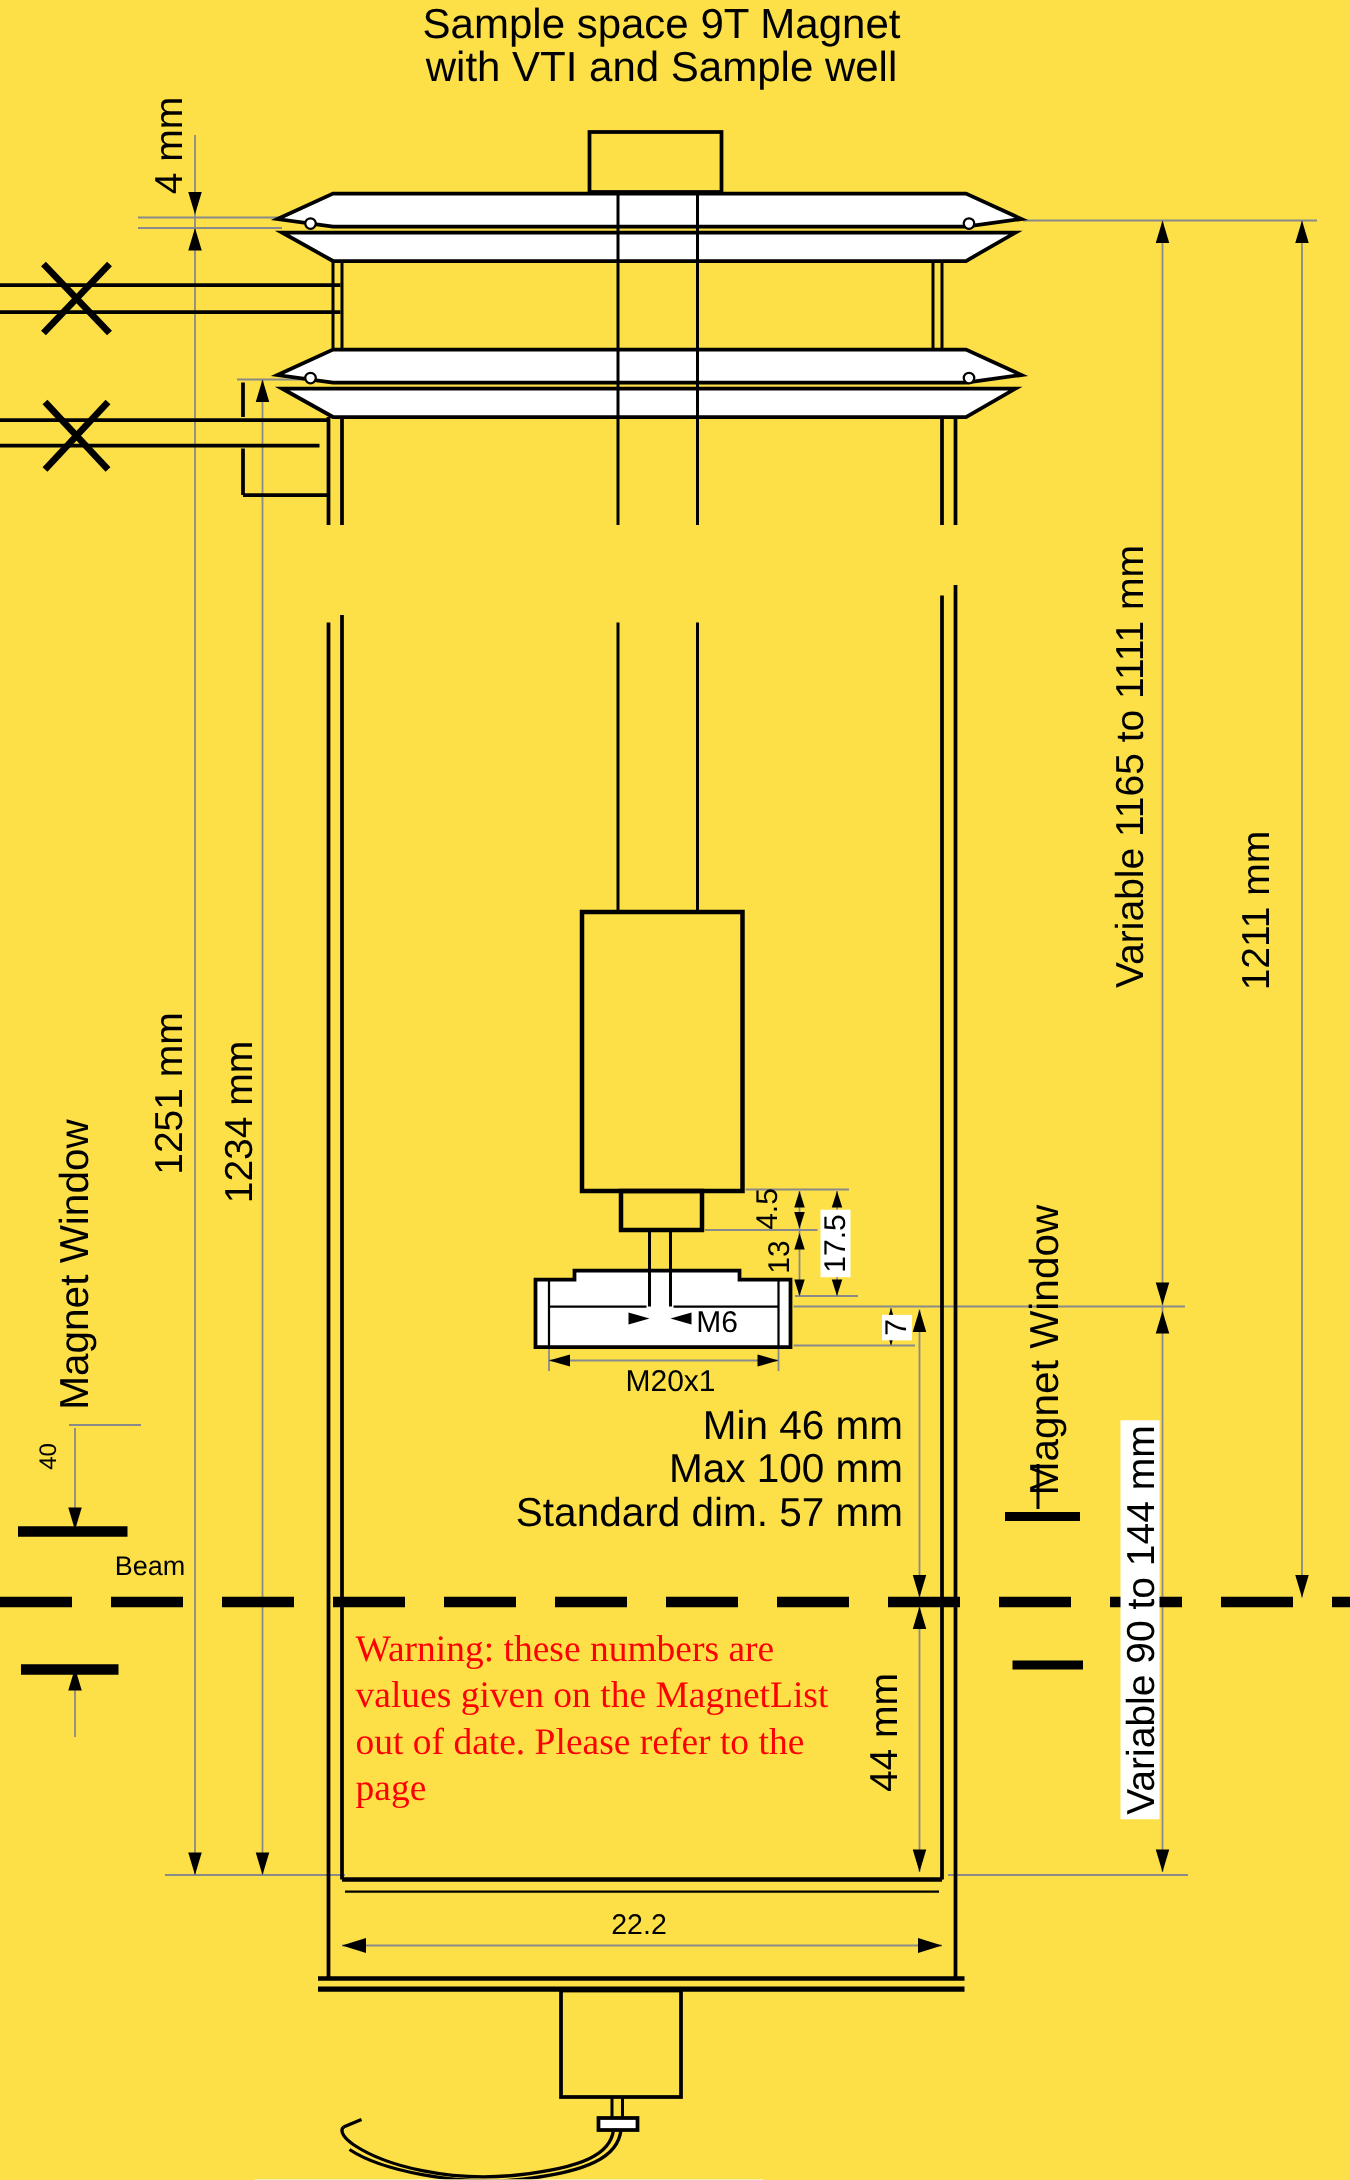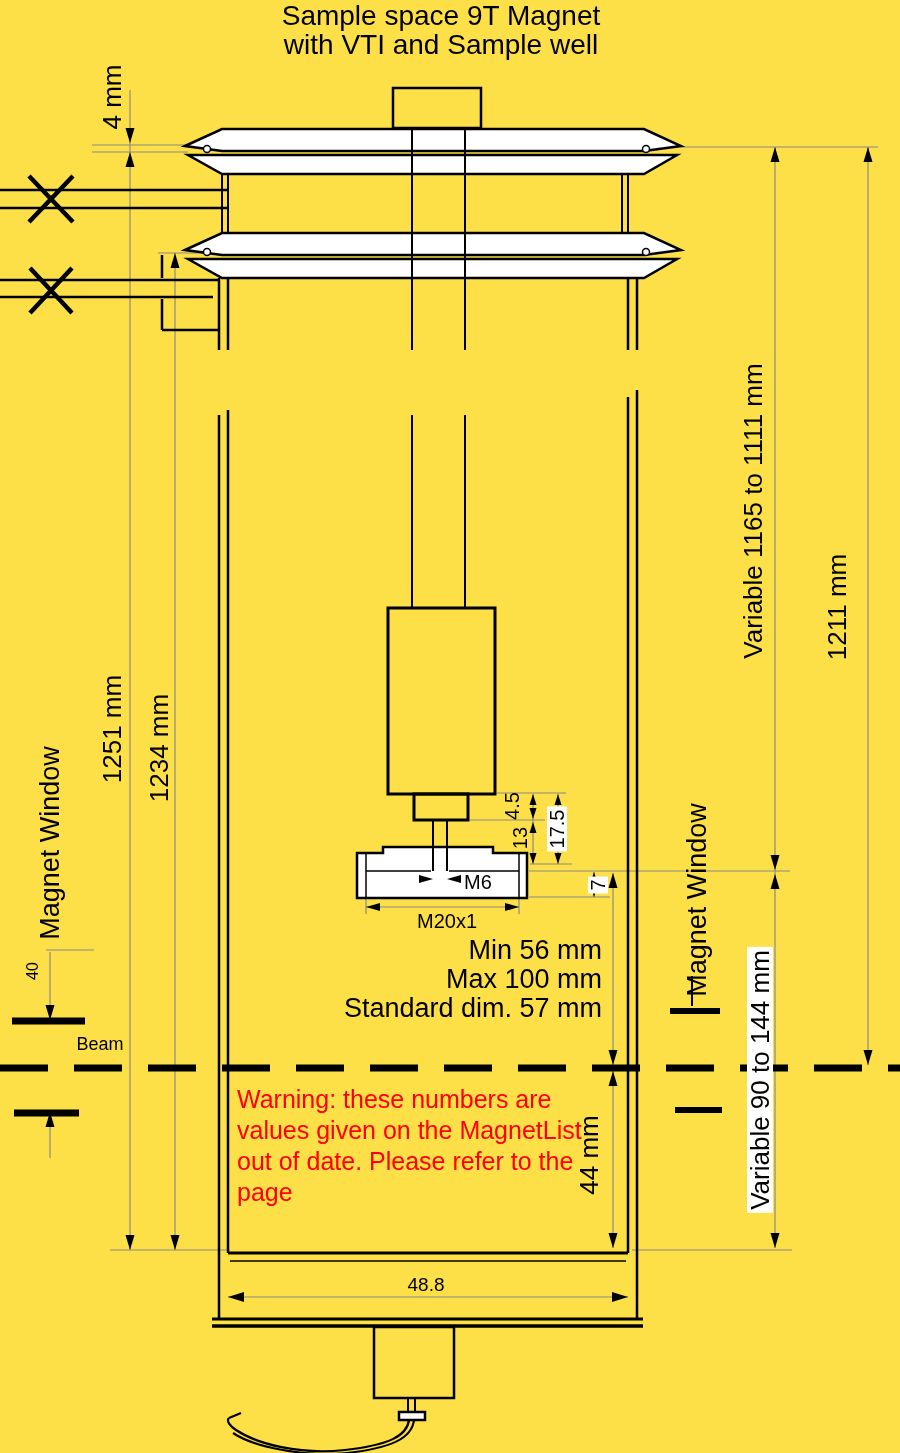--- a/index.html
+++ b/index.html
@@ -7,21 +7,21 @@
          font-family:"Liberation Sans",sans-serif;color:#000;}
   .stage svg{position:absolute;left:0;top:0;}
   .lab{position:absolute;white-space:nowrap;transform:translate(-50%,-50%);line-height:1;}
   .rot{transform:translate(-50%,-50%) rotate(-90deg);}
   .bgw{background:#fff;padding:0 3px;}
   .title{position:absolute;left:441px;top:1px;transform:translate(-50%,0);
          font-size:28px;line-height:29px;text-align:center;}
   .sample-block{position:absolute;right:298px;top:936px;text-align:right;
                 font-size:27px;line-height:29px;}
   .warn{position:absolute;left:237px;top:1084px;font-size:25px;line-height:31px;color:#ff0000;}
-  .warn span{display:block;}
+  .warn span{display:block;font-family:Liberation Serif, serif;}
   .f26{font-size:26px;} .f27{font-size:27px;} .f20{font-size:20px;}
   .f19{font-size:19px;} .f18{font-size:18px;} .f16{font-size:16px;}
 </style>
 </head>
 <body>
 
 <div class="stage">
 
 <svg width="900" height="1453" viewBox="0 0 900 1453">
 
@@ -196,24 +196,24 @@
   <div class="lab rot f26" style="left:837px;top:607px;">1211 mm</div>
   <div class="lab rot f27" style="left:697px;top:900px;">Magnet Window</div>
   <div class="lab rot f26 bgw" style="left:760px;top:1080px;">Variable 90 to 144 mm</div>
   <div class="lab rot f26" style="left:589px;top:1155px;">44 mm</div>
   <div class="lab rot f20" style="left:512px;top:806px;">4.5</div>
   <div class="lab rot f20" style="left:520px;top:838px;">13</div>
   <div class="lab rot f20 bgw" style="left:557px;top:829px;">17.5</div>
   <div class="lab rot f20 bgw" style="left:598px;top:885px;">7</div>
   <div class="lab f20" style="left:478px;top:882px;">M6</div>
   <div class="lab f20" style="left:447px;top:921px;text-align:center;">M20x1</div>
-  <div class="lab f19" style="left:426px;top:1284px;">48.8</div>
+  <div class="lab f19" style="left:426px;top:1284px;">22.2</div>
 
   <div class="sample-block">
-    <div>Min 56 mm</div>
+    <div>Min 46 mm</div>
     <div>Max 100 mm</div>
     <div>Standard dim. 57 mm</div>
   </div>
 
   <div class="warn" style="color: rgb(255, 0, 0);">
     <span>Warning: these numbers are</span>
     <span>values given on the MagnetList</span>
     <span>out of date. Please refer to the</span>
     <span>page</span>
   </div>

